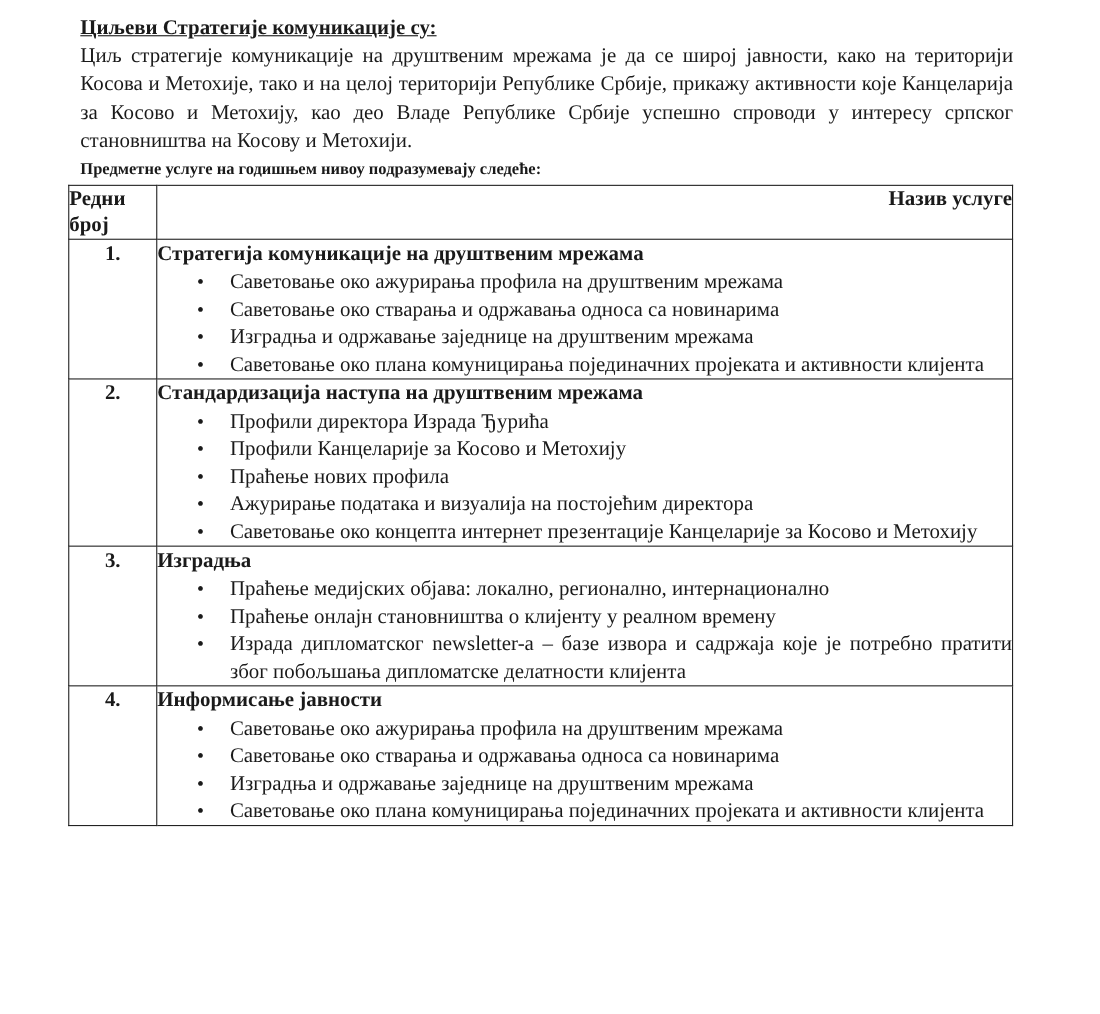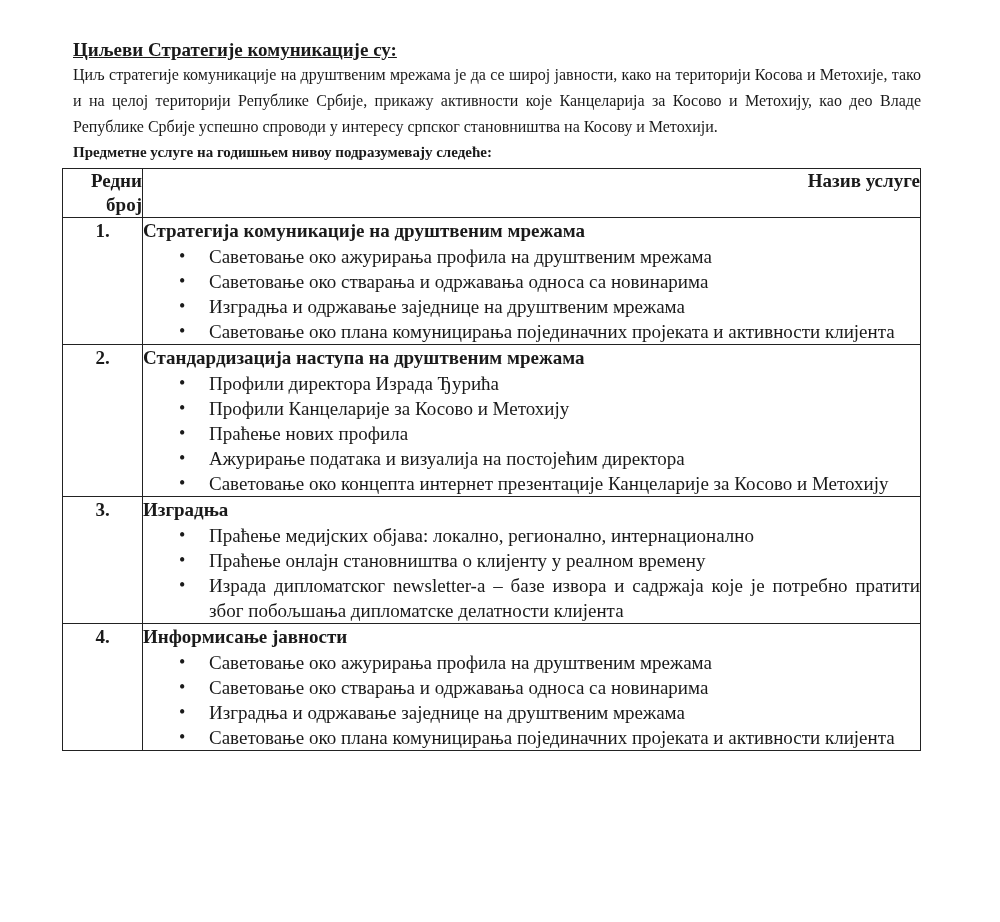--- a/index.html
+++ b/index.html
@@ -1,40 +1,40 @@
 <!DOCTYPE html>
 <html><head>
 <meta charset="utf-8">
 <style>
   html, body { margin: 0; padding: 0; background: #ffffff; }
   body {
     width: 1000px; height: 922px; overflow: hidden;
     font-family: "Liberation Serif", "DejaVu Serif", serif;
     color: #1a1a1a;
   }
-  .page { position: absolute; left: 73px; top: 14px; width: 848px; margin-top: 24px; }
+  .page { position: absolute; left: 73px; top: 14px; width: 848px; }
   .title {
     font-weight: bold; text-decoration: underline; font-size: 19px;
     line-height: 24px; margin: 0;
   }
   .para {
-    font-size: 16px; line-height: 26px; margin: 0; text-align: justify;
+    font-size: 19px; line-height: 26px; margin: 0; text-align: justify;
     text-align-last: left;
     font-family: Liberation Serif, serif;
   }
   .subhead { font-weight: bold; font-size: 15px; line-height: 24px; margin: 0; }
   table.services {
     position: absolute; left: 62px; top: 168px; width: 859px;
     border-collapse: collapse; font-size: 19px;
   }
   table.services td, table.services th {
     border: 1.5px solid #222; vertical-align: top; padding: 0;
   }
   .col-num { width: 79px; }
-  th.h-num { font-weight: bold; text-align: right; padding: 2px 0 0 10px; line-height: 24px; height: 48px; }
+  th.h-num { font-weight: bold; text-align: left; padding: 2px 0 0 10px; line-height: 24px; height: 48px; }
   th.h-name { font-weight: bold; text-align: right; line-height: 24px; padding-top: 2px; }
   td.num { font-weight: bold; text-align: center; padding-top: 2px; line-height: 26px; }
   td.content { padding: 1px 8px 0 9px; }
   .sec-title { font-weight: bold; line-height: 26px; }
   ul.bullets { margin: 0; padding: 0 0 0 66px; list-style: none; }
   ul.bullets li {
     position: relative; line-height: 25px; text-align: justify; text-align-last: left;
     padding-left: 0;
   }
   ul.bullets li .dot {

